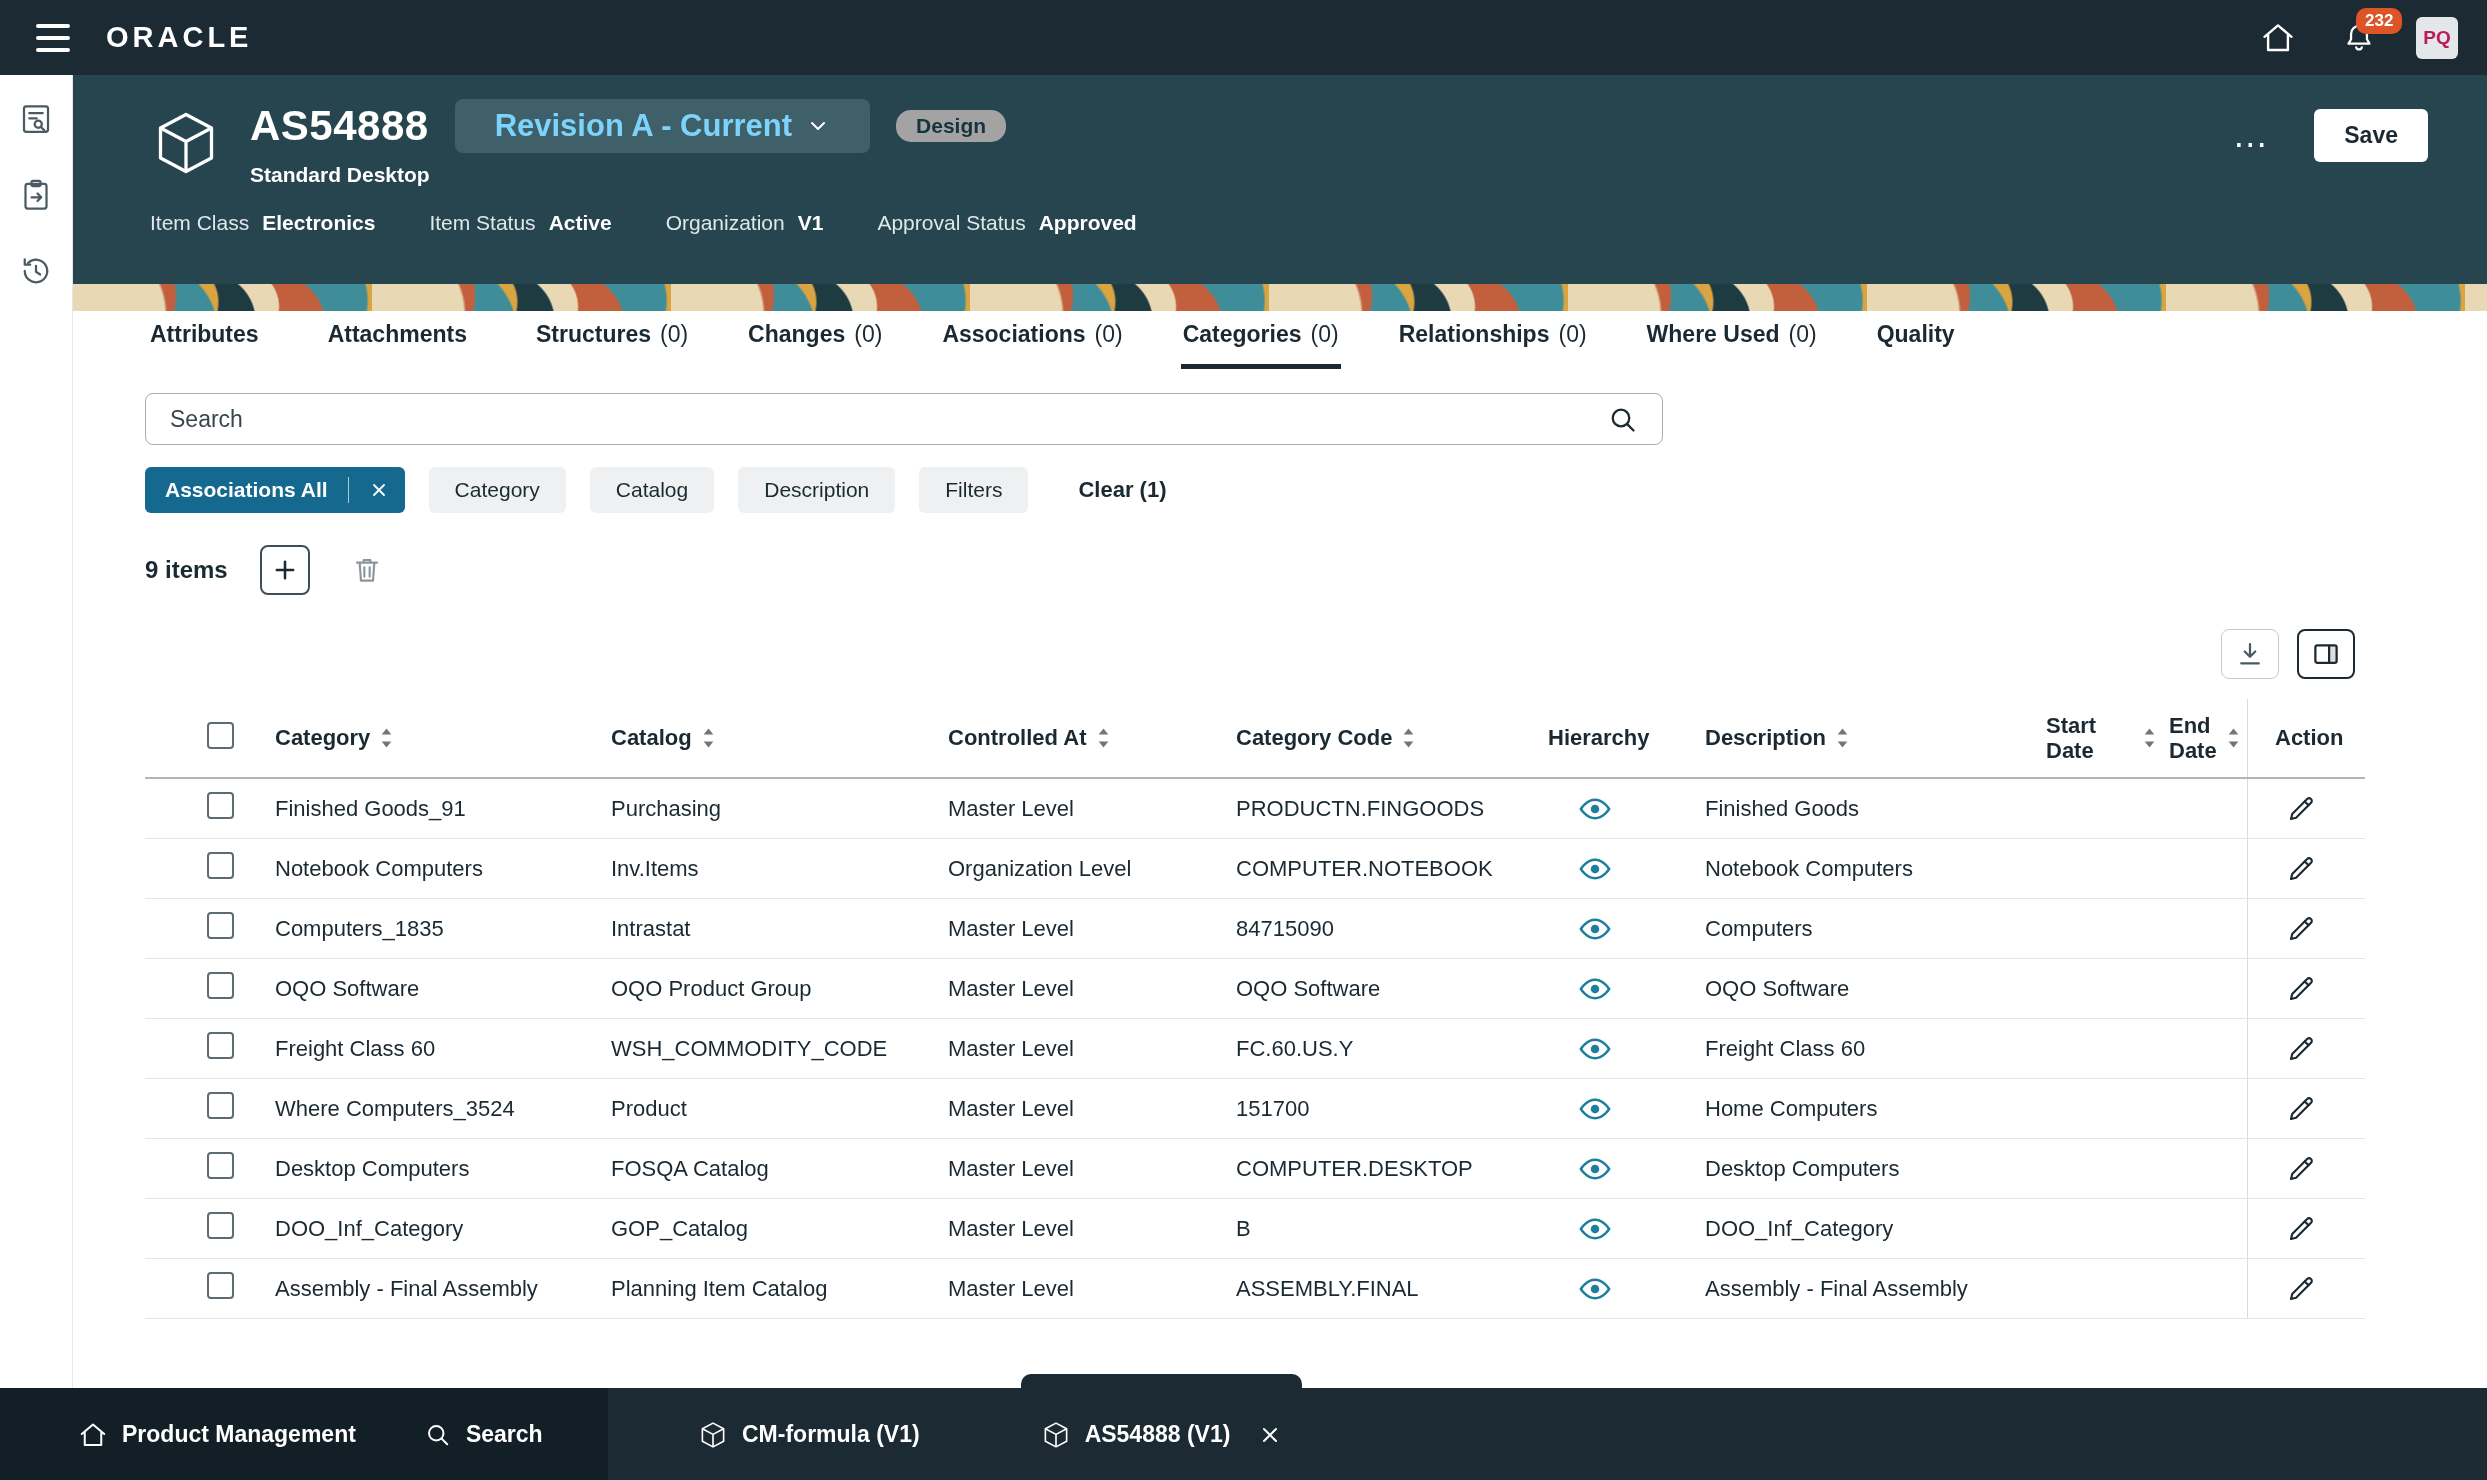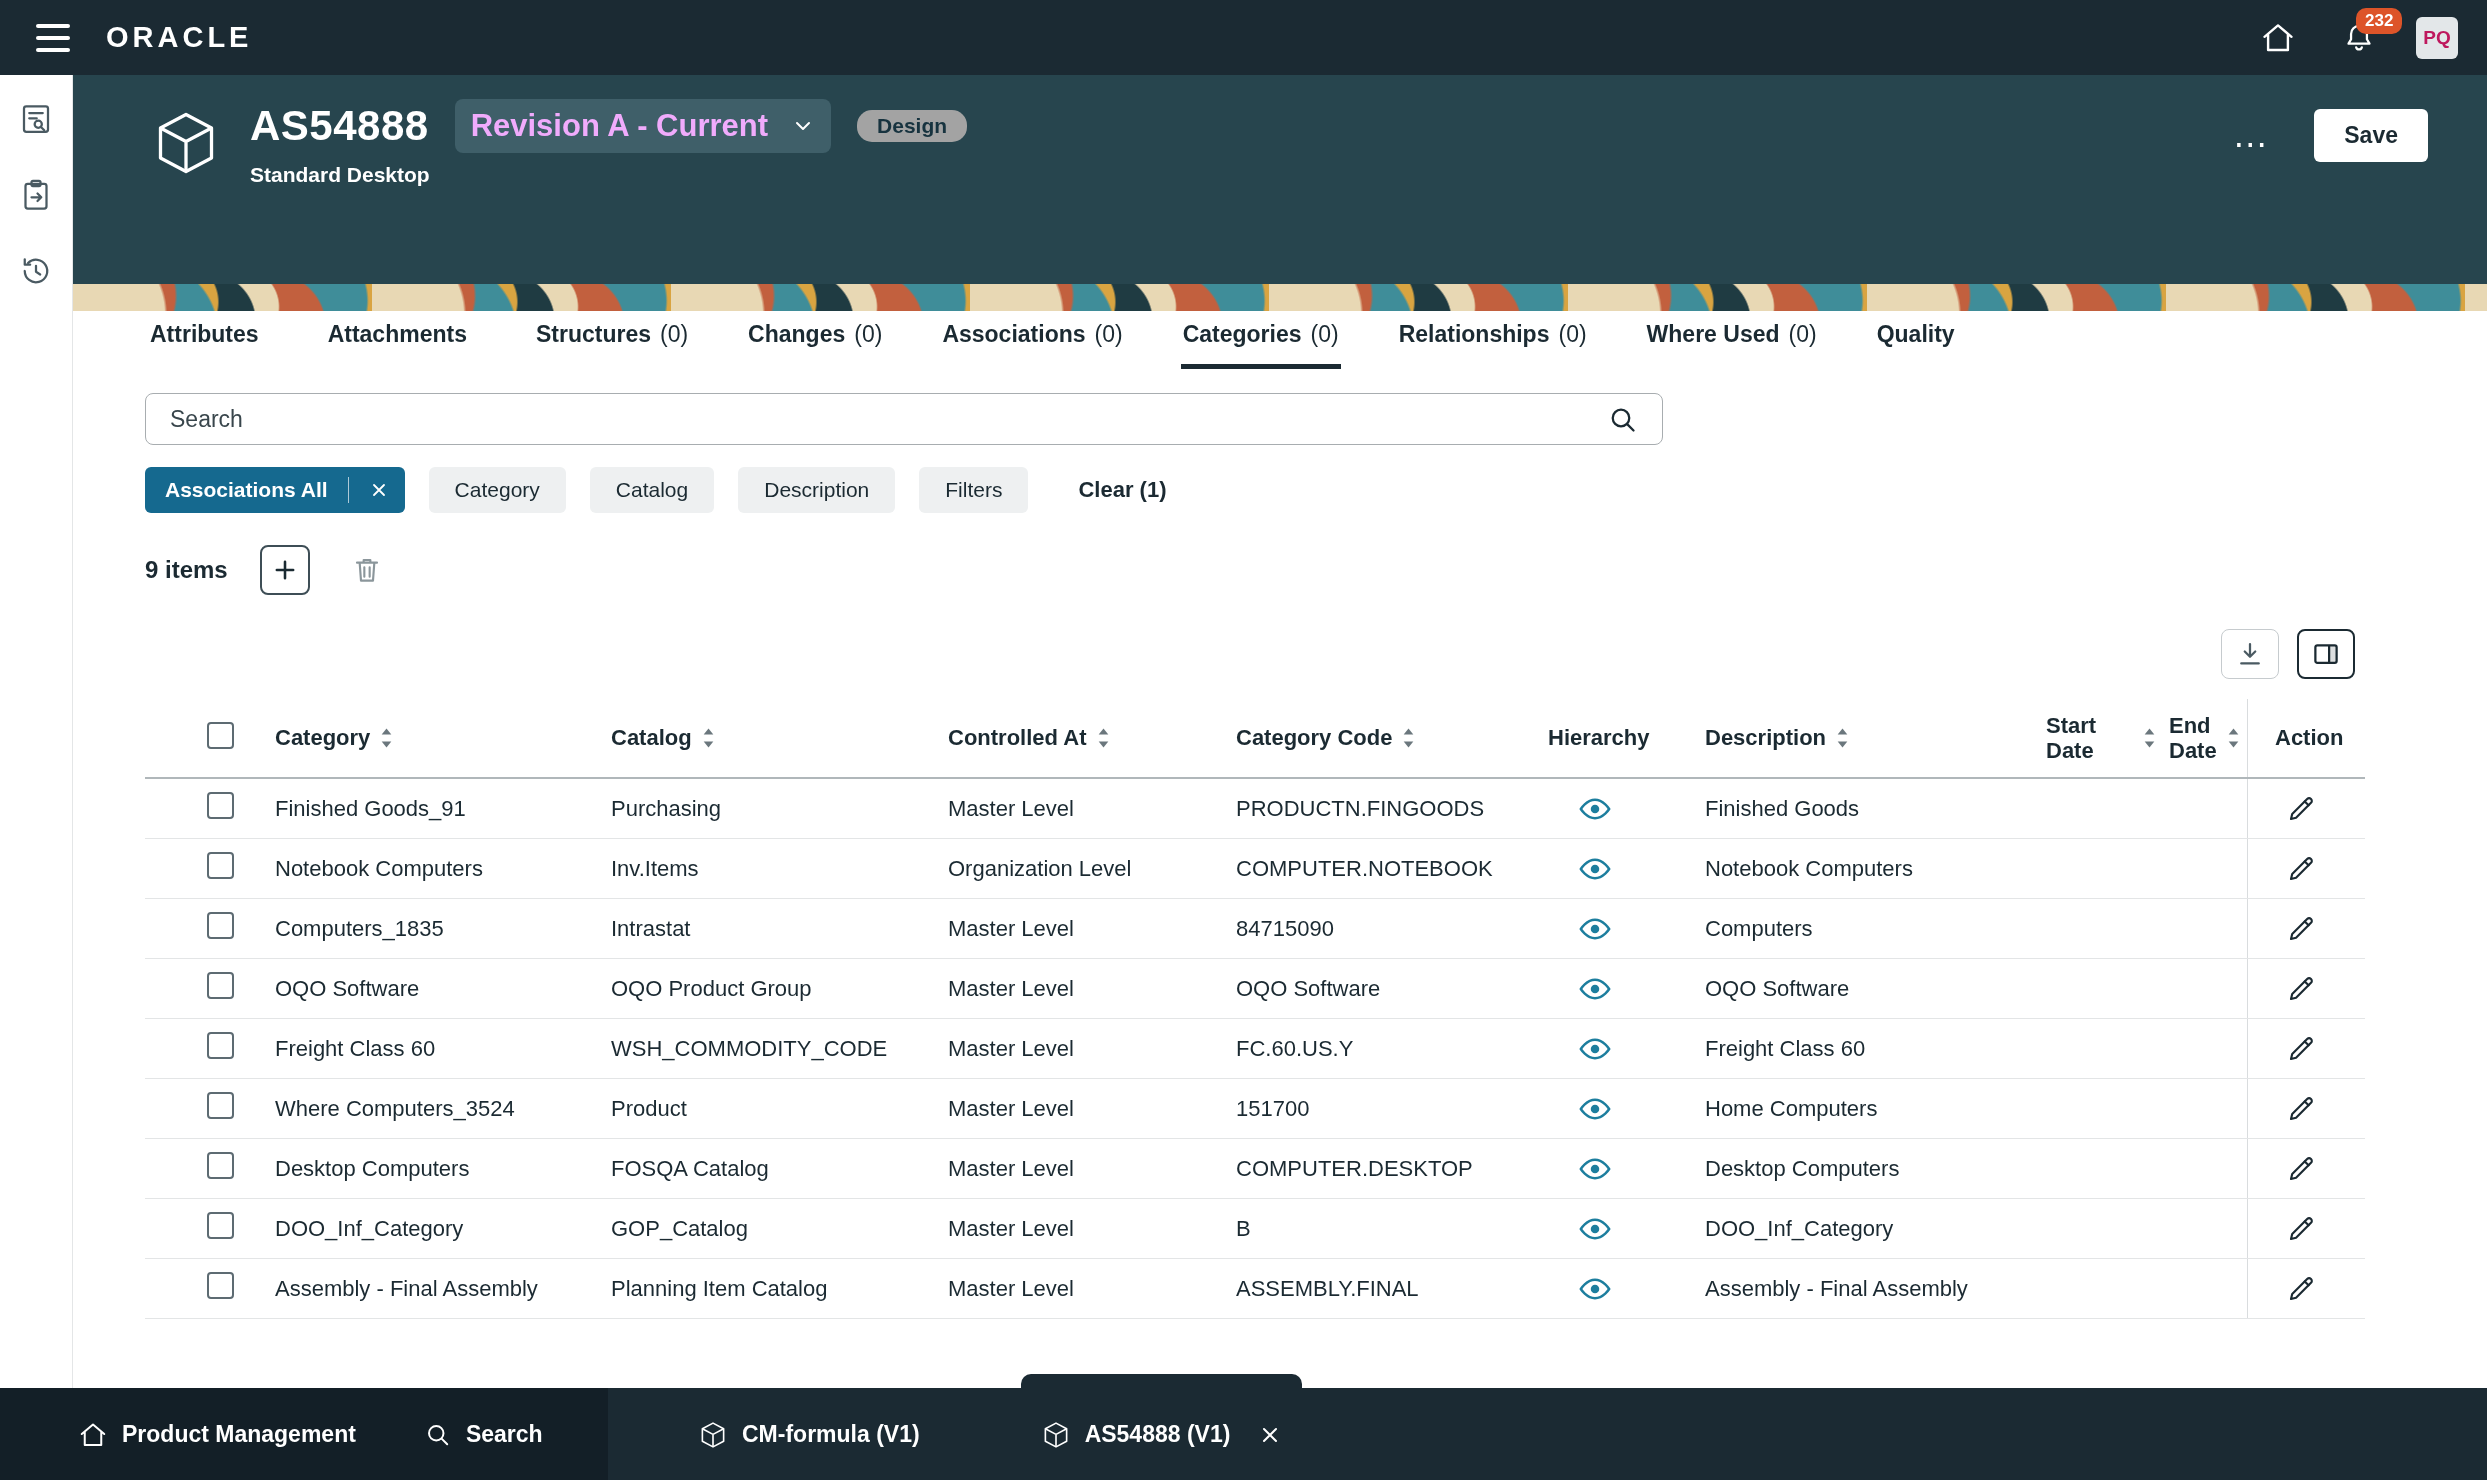--- a/index.html
+++ b/index.html
@@ -20,21 +20,21 @@
   
   .sidebar{position:absolute;left:0;top:75px;width:73px;bottom:93px;background:#fff;border-right:1px solid #e4e6e7;display:flex;flex-direction:column;align-items:center;padding-top:26px;gap:40px;z-index:7;}
   .rail-btn{background:none;border:none;padding:0;display:flex;}
 
   
   .item-header{position:absolute;left:73px;top:75px;right:0;height:237px;background:#27454e;color:#fff;}
   .ih-top{display:flex;align-items:flex-start;padding:24px 60px 0 77px;}
   .cube-ic{margin:8px 28px 0 0;flex:none;}
   .ih-titlerow{display:flex;align-items:center;gap:26px;}
   .ih-titlerow h1{margin:0;font-size:42px;font-weight:bold;letter-spacing:0.5px;}
-  .rev-pill{background:#3f5f69;border:none;color:#f0abfc;font-size:31px;font-weight:600;padding:9px 16px;border-radius:8px;display:flex;align-items:center;gap:23px;}
+  .rev-pill{background:#3f5f69;border:none;color:#7dd3fc;font-size:31px;font-weight:600;padding:9px 40px;border-radius:8px;display:flex;align-items:center;gap:14px;}
   .design-badge{background:#a3a3a3;color:#17333f;font-size:21px;font-weight:600;padding:4px 20px;border-radius:15px;text-align:center;}
   .ih-subtitle{font-size:21px;font-weight:bold;margin-top:10px;}
   .ih-actions{margin-left:auto;display:flex;align-items:center;gap:40px;margin-top:10px;}
   .overflow{background:none;border:none;color:#fff;font-size:36px;line-height:.4;letter-spacing:2px;padding:10px 4px;}
   .save-btn{background:#fff;border:none;color:#1b2a32;font-size:23px;font-weight:600;padding:13px 30px;border-radius:6px;}
   .ih-meta{display:flex;gap:54px;padding-left:77px;margin-top:24px;font-size:21px;}
   .meta-item{display:flex;align-items:center;}
   .meta-label{color:#dfe7ea;margin-right:13px;}
   .meta-value{font-weight:bold;color:#fff;}
   .deco-strip{position:absolute;left:0;right:0;bottom:0;height:28px;background-color:#2e6876;
@@ -178,20 +178,38 @@
           </button>
           <span class="design-badge">Design</span>
         </div>
         <div class="ih-subtitle">Standard Desktop</div>
       </div>
       <div class="ih-actions">
         <button class="overflow">…</button>
         <button class="save-btn">Save</button>
       </div>
     </div>
+    <div class="ih-meta">
+        <div class="meta-item">
+    <span class="meta-label">Item Class</span>
+    <span class="meta-value">Electronics</span>
+  </div>
+        <div class="meta-item">
+    <span class="meta-label">Item Status</span>
+    <span class="meta-value">Active</span>
+  </div>
+        <div class="meta-item">
+    <span class="meta-label">Organization</span>
+    <span class="meta-value">V1</span>
+  </div>
+        <div class="meta-item">
+    <span class="meta-label">Approval Status</span>
+    <span class="meta-value">Approved</span>
+  </div>
+      </div>
     <div class="deco-strip"></div>
   </section>
 
   <main class="content">
     <div class="tabbar">
         <button class="tab">
     <span>Attributes</span>
     <span class="tab-count"></span>
   </button>
         <button class="tab">

